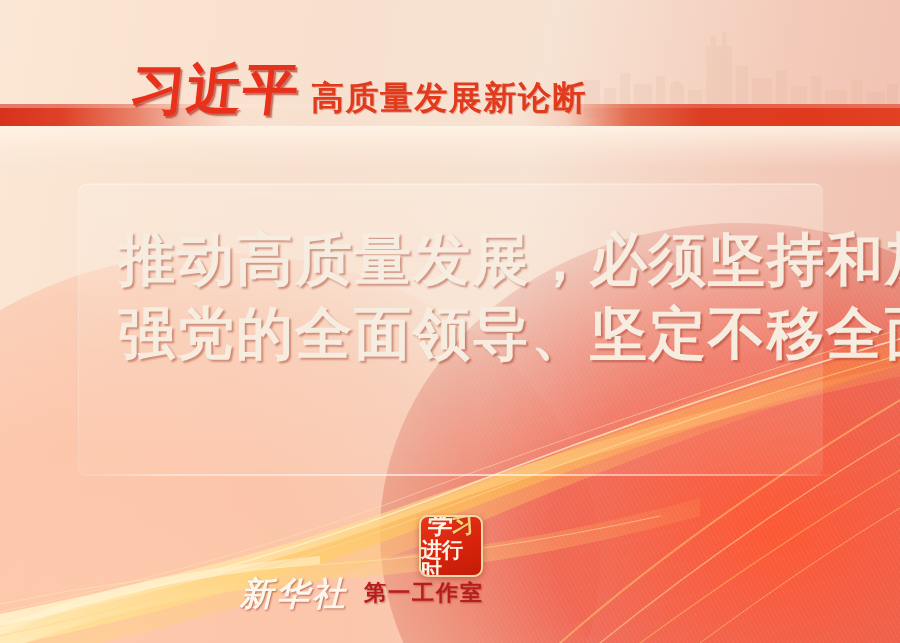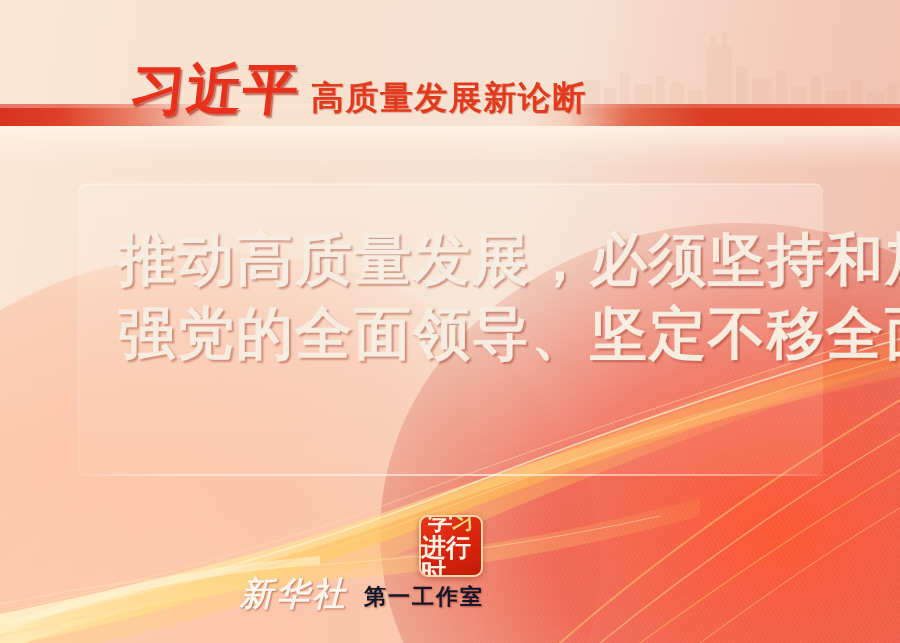--- a/index.html
+++ b/index.html
@@ -276,56 +276,56 @@
     font-family: "Liberation Serif", "DejaVu Serif", serif;
     font-size: 23px;
     font-weight: 700;
     color: #f6cf7a;
     transform: rotate(-12deg) skewX(-8deg);
     margin-left: -2px;
     text-shadow: 0 1px 1px rgba(120,60,0,0.5);
   }
   .logo-row-bottom {
     font-family: "Liberation Sans", "DejaVu Sans", sans-serif;
-    font-size: 25px;
+    font-size: 21px;
     font-weight: 700;
     color: #fdf4e6;
     letter-spacing: 0px;
     line-height: 1;
     margin-top: 2px;
   }
 
   
   .footer {
     position: absolute;
     left: 0;
     top: 578px;
     width: 724px;
     display: flex;
-    align-items: flex-end;
+    align-items: center;
     justify-content: center;
     gap: 16px;
   }
   .footer-xinhua {
     font-family: "Liberation Serif", "DejaVu Serif", serif;
     font-size: 33px;
     font-weight: 700;
     font-style: italic;
     color: #fdf6ec;
     letter-spacing: 3px;
     line-height: 1;
     text-shadow:
       1px 1px 2px rgba(140,25,10,0.55),
       0 0 2px rgba(255,255,255,0.25);
   }
   .footer-studio {
     font-family: "Liberation Sans", "DejaVu Sans", sans-serif;
     font-size: 22px;
     font-weight: 700;
-    color: #0f172a;
+    color: #b91c1c;
     letter-spacing: 2px;
     line-height: 1;
     padding-bottom: 3px;
     text-shadow: 1px 1px 2px rgba(140,25,10,0.45);
   }
 </style>
 </head>
 <body>
 
 <div class="poster">

